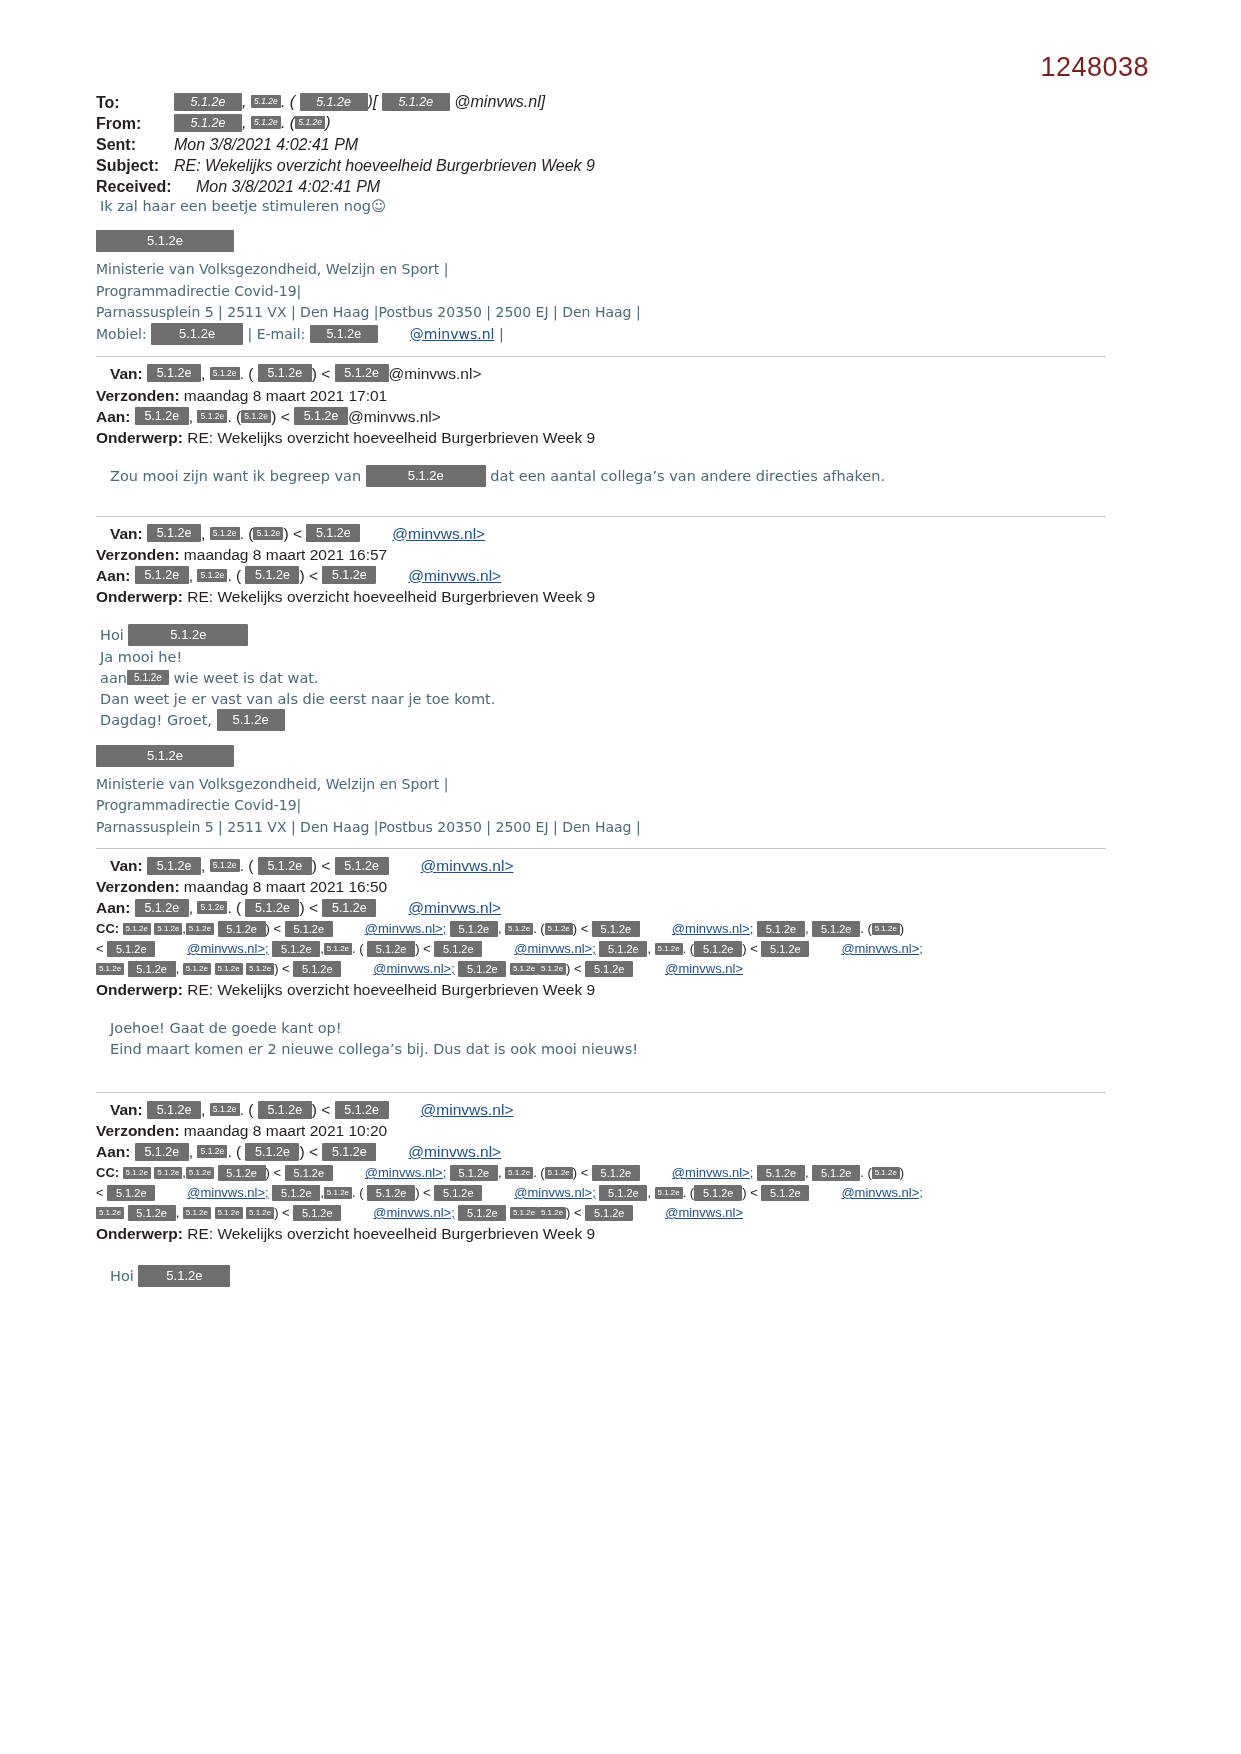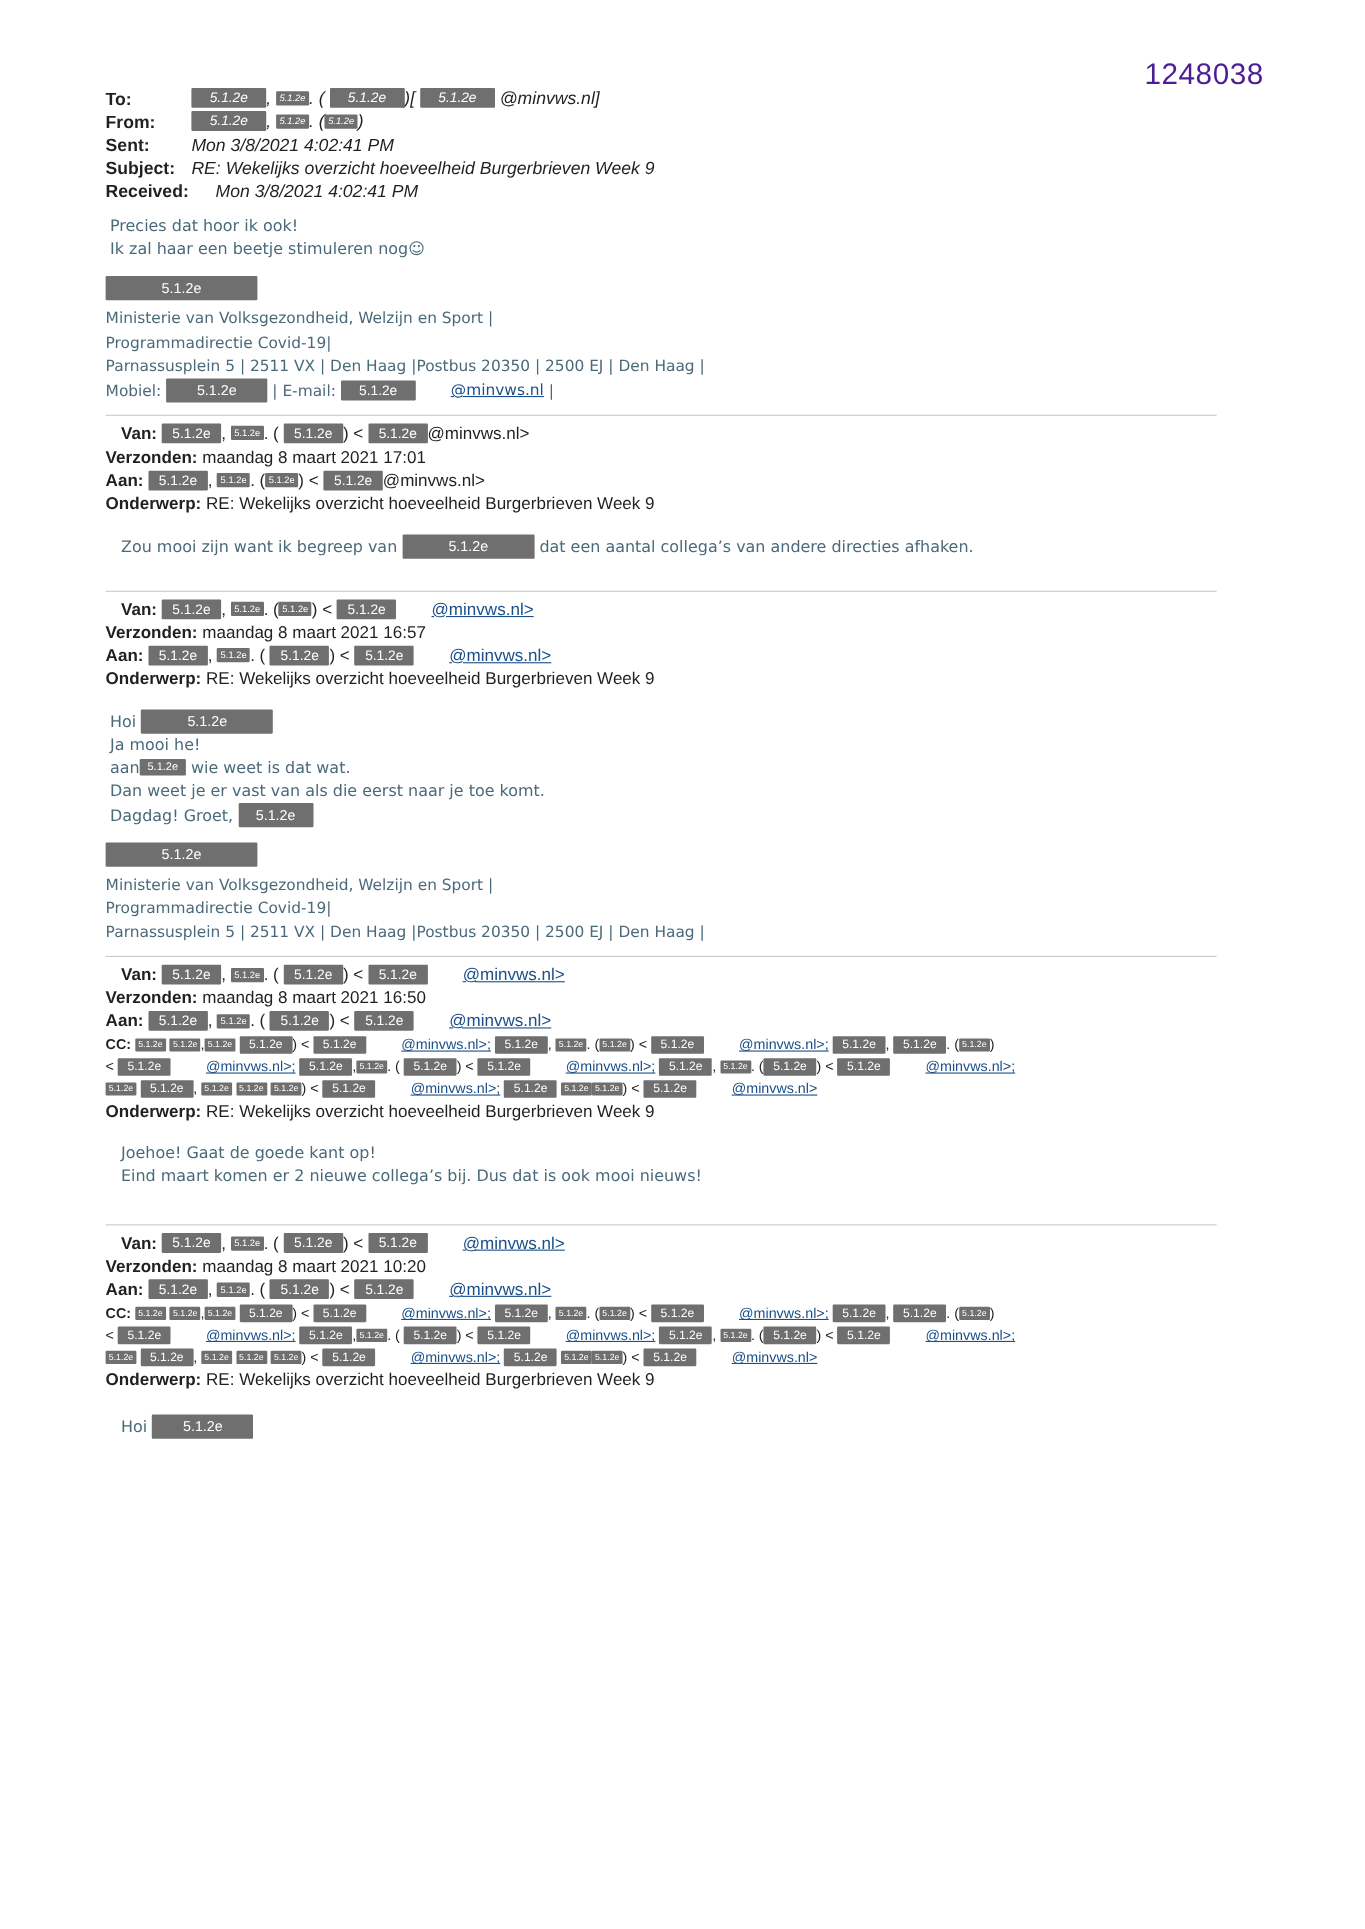--- a/index.html
+++ b/index.html
@@ -22,21 +22,21 @@
     box-sizing: border-box;
     padding: 0;
   }
   .doc-number {
     position: absolute;
     top: 52px;
     right: 92px;
     font-family: "Liberation Sans", sans-serif;
     font-size: 27px;
     letter-spacing: 0.5px;
-    color: #4c1d95;
+    color: #7f1d1d;
   }
 
   
   .red {
     display: inline-block;
     background: #6f6f6f;
     color: #ffffff;
     font-family: "Liberation Sans", sans-serif;
     font-size: 12.5px;
     line-height: 18px;
@@ -54,21 +54,21 @@
   .red.r-md { min-width: 60px; }
   .red.r-lg { min-width: 84px; }
   .red.r-xl { min-width: 112px; }
   .red.r-xxl { min-width: 130px; }
   .red.r-tall { height: 22px; line-height: 22px; font-size: 13px; }
 
   
   .hdr {
     position: absolute;
     left: 96px;
-    top: 80px;
+    top: 92px;
     width: 1000px;
     font-family: "Liberation Sans", sans-serif;
     font-size: 16px;
     color: #231f20;
   }
   .hdr-row {
     display: flex;
     align-items: center;
     height: 21px;
     white-space: nowrap;
@@ -174,21 +174,20 @@
     </div>
     <div class="hdr-row">
       <span class="hdr-label">Received:</span>
       <span class="hdr-val" style="margin-left:22px;">Mon 3/8/2021 4:02:41 PM</span>
     </div>
   </div>
 
   <div class="body-area">
 
     <div class="blk">
-      <div class="msgtext">Precies dat hoor ik ook!</div>
       <div class="msgtext">Ik zal haar een beetje stimuleren nog☺</div>
       <div class="sp14"></div>
       <div>
         <span class="red r-xxl r-tall">5.1.2e</span>
       </div>
       <div class="sp6"></div>
       <div class="sig">
         <div class="line">Ministerie van Volksgezondheid, Welzijn en Sport |</div>
         <div class="line">Programmadirectie Covid-19|</div>
         <div class="line">Parnassusplein 5 | 2511 VX | Den Haag |Postbus 20350 | 2500 EJ | Den Haag |</div>

